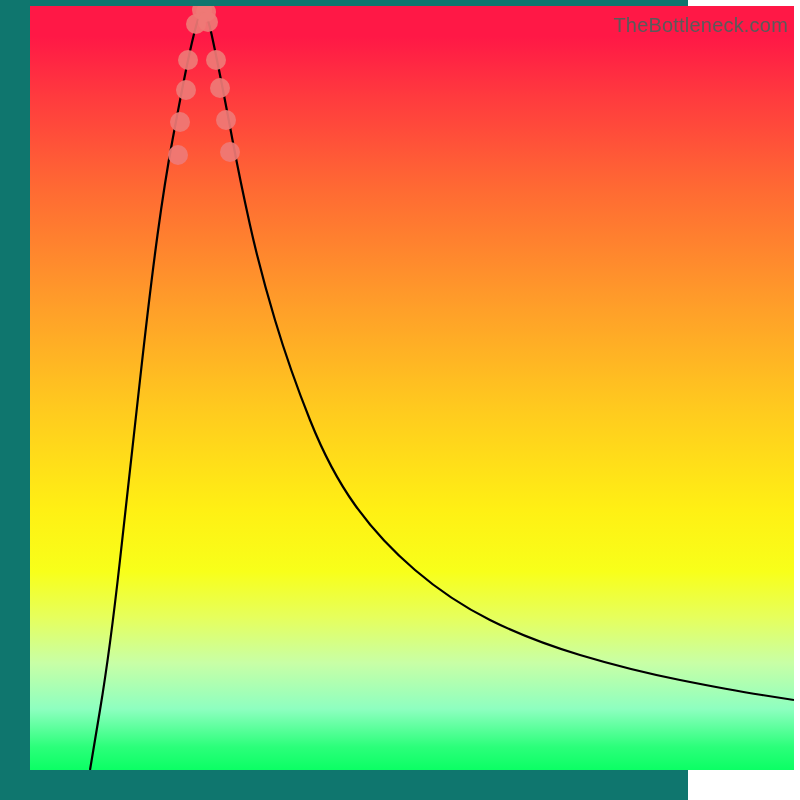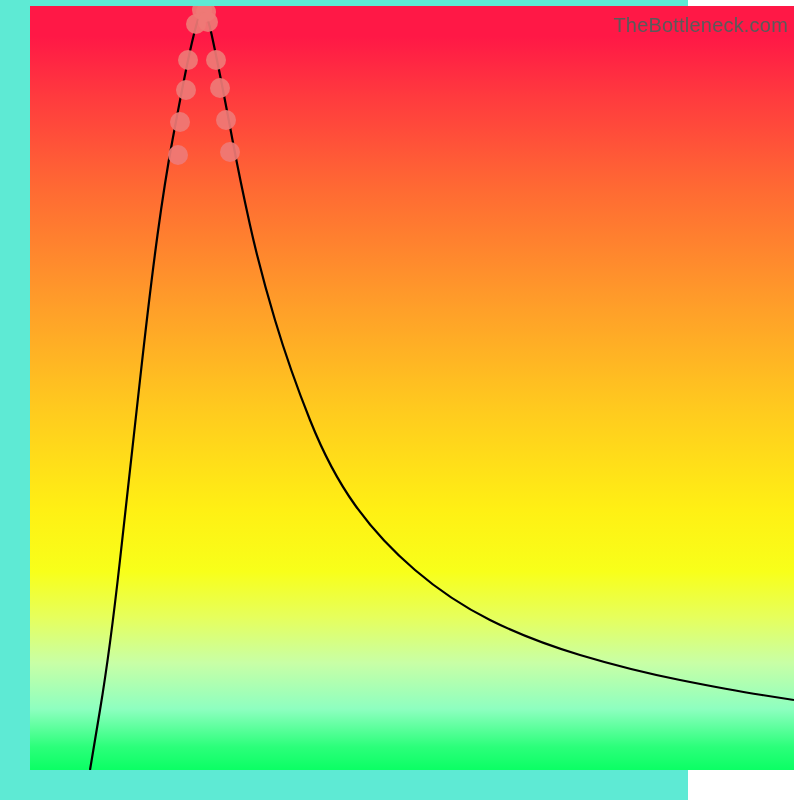--- a/index.html
+++ b/index.html
@@ -1,20 +1,20 @@
 <!DOCTYPE html>
 <html><head>
 <meta charset="utf-8">
 <style>
   * { margin: 0; padding: 0; box-sizing: border-box; }
   html, body { width: 800px; height: 800px; overflow: hidden; }
   .outer {
     width: 688px;
     height: 800px;
-    background: #5eead4;
+    background: #0f766e;
     position: relative;
     padding-left: 40px;
   }
   .plot {
     position: absolute;
     left: 30px;
     top: 6px;
     width: 764px;
     height: 764px;
     background: linear-gradient(to bottom,

